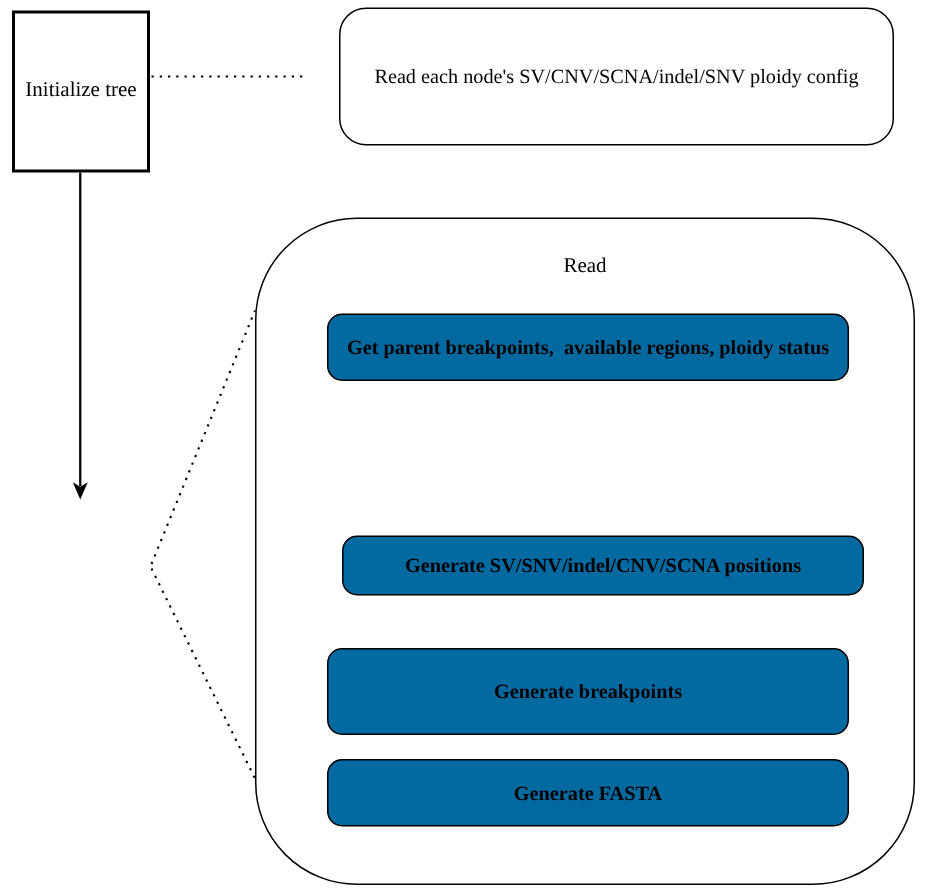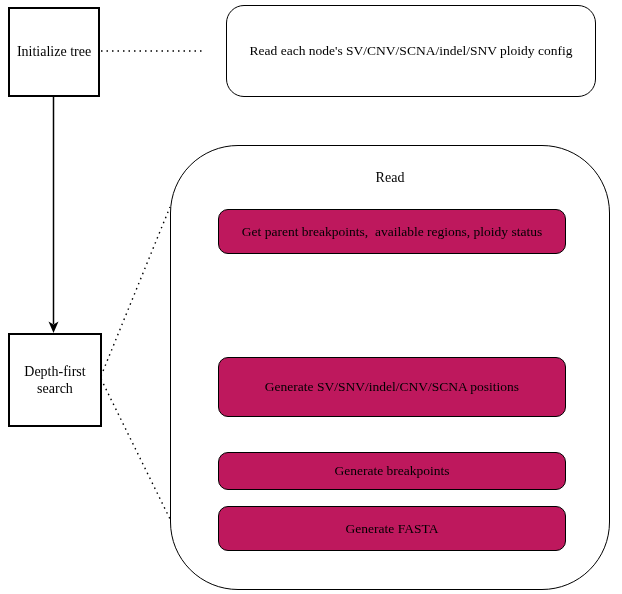--- a/index.html
+++ b/index.html
@@ -28,21 +28,21 @@
     font-size: 14px;
     line-height: 1.25;
   }
   .square {
     border: 2px solid #000000;
   }
   .rounded {
     border: 1.5px solid #000000;
     border-radius: 18px;
   }
-  #initialize-tree { left: 8px; top: 7px; width: 92px; height: 90px; }
+  #initialize-tree { left: 8px; top: 7px; width: 92px; height: 108px; }
   #read-config { left: 206px; top: 5px; width: 370px; height: 92px; padding: 0 18px; font-size: 13.5px; margin-left: 20px; }
   #depth-first-search { left: 8px; top: 333px; width: 94px; height: 94px; padding: 0 10px; }
   #node-container {
     position: absolute;
     left: 170px; top: 145px;
     width: 440px; height: 445px;
     border: 1.5px solid #000000;
     border-radius: 68px;
     background: #ffffff;
   }
@@ -52,33 +52,34 @@
     width: 440px;
     text-align: center;
     font-size: 14px;
   }
   .step {
     position: absolute;
     left: 218px;
     width: 348px;
     border: 1.5px solid #000000;
     border-radius: 10px;
-    background: #be185d;
+    background: #0369a1;
     display: flex;
     align-items: center;
     justify-content: center;
     text-align: center;
     font-size: 13.5px;
     white-space: pre-wrap;
     padding: 0 12px;
+    font-weight: bold;
   }
   .step-1 { top: 209px; height: 45px; }
   .step-2 { top: 289px; height: 44px; }
-  .step-3 { top: 357px; height: 60px; }
-  .step-4 { top: 452px; height: 38px; }
+  .step-3 { top: 357px; height: 40px; margin-left: 10px; }
+  .step-4 { top: 432px; height: 58px; }
   .step-5 { top: 506px; height: 45px; border-radius: 10px; }
   .connector { stroke: #000000; fill: none; }
   .solid { stroke-width: 1.5; }
   .dotted { stroke-width: 1.4; stroke-dasharray: 1.5 4; }
   .arrowhead { fill: #000000; stroke: none; }
 </style>
 </head>
 <body>
 
 <div class="canvas">
@@ -100,21 +101,20 @@
     <line class="connector solid" x1="392" y1="403" x2="392" y2="424"></line>
     <path class="arrowhead" d="M 392 432 L 387 420.5 L 392 423.5 L 397 420.5 Z"></path>
     <line class="connector solid" x1="392" y1="477" x2="392" y2="498"></line>
     <path class="arrowhead" d="M 392 506 L 387 494.5 L 392 497.5 L 397 494.5 Z"></path>
   </svg>
 
   <div id="node-container"></div>
   <div id="node-title">Read</div>
 
   <div id="initialize-tree" class="node-box square">Initialize tree</div>
-  <div id="depth-first-search" class="node-box square">Depth-first search</div>
 
   <div id="read-config" class="node-box rounded">Read each node's SV/CNV/SCNA/indel/SNV ploidy config</div>
 
   <div class="step step-1">Get parent breakpoints,  available regions, ploidy status</div>
   <div class="step step-3">Generate SV/SNV/indel/CNV/SCNA positions</div>
   <div class="step step-4">Generate breakpoints</div>
   <div class="step step-5">Generate FASTA</div>
 
 </div>
 

